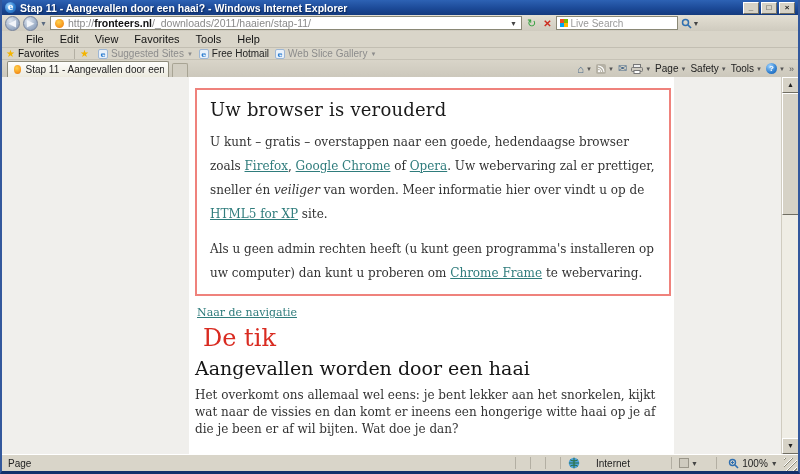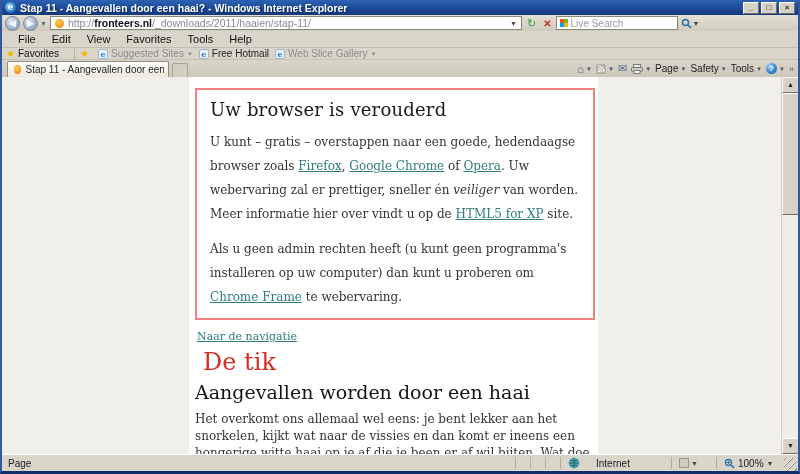--- a/index.html
+++ b/index.html
@@ -50,21 +50,21 @@
     grid-template-columns:4px 4px; grid-template-rows:4px 4px; }
   .live-flag i:nth-child(1){background:#f25022}.live-flag i:nth-child(2){background:#7fba00}
   .live-flag i:nth-child(3){background:#00a4ef}.live-flag i:nth-child(4){background:#ffb900}
   .search-ph { font-size:10px; color:#9a9a9a; }
   .search-go { display:flex; align-items:center; margin:0 3px; }
   .search-go svg { margin-right:1px; }
   .mini-caret { font-size:7px; color:#444; }
   
   .menubar { position:absolute; top:31px; left:0; right:0; height:17px;
     background:#d9d5c9; border-bottom:1px solid #c2beb2;
-    display:flex; align-items:center; padding-left:8px; }
+    display:flex; align-items:center; padding-left:16px; }
   .menu-item { font-size:11px; color:#111; padding:1px 8px 2px 8px; }
   
   .favbar { position:absolute; top:48px; left:0; right:0; height:12px;
     background:#d9d5c9; display:flex; align-items:center; padding-left:4px;
     border-bottom:1px solid #c6c2b6; }
   .star { color:#f4b400; font-size:10px; margin-right:3px; }
   .fav-label { font-size:10px; color:#111; margin-right:10px; }
   .fav-sep { width:1px; height:10px; background:#b3afa3; margin:0 5px; }
   .e-ico { display:inline-block; width:10px; height:10px; border-radius:2px;
     background:#e9f1fa; border:1px solid #9db6d4; color:#2f7fd0;
@@ -87,21 +87,21 @@
   .cmd { display:flex; align-items:center; font-size:10px; color:#222; gap:2px; }
   .cmd .ico { font-size:11px; color:#4a6a8a; }
   .caret { font-size:6px; color:#555; }
   .help-circle { width:11px; height:11px; border-radius:50%;
     background:radial-gradient(circle at 35% 30%,#9fd4ff,#2f7fd0 60%,#1b5ea8);
     color:#fff; font:bold 8px/11px "Liberation Sans",sans-serif; text-align:center; }
   .chevron { font-size:9px; color:#555; }
   
   .viewport { position:absolute; top:77px; left:0; right:0; bottom:17px;
     background:#f0efec; overflow:hidden; }
-  .column { position:absolute; left:187px; top:0; width:409px; height:100%;
+  .column { position:absolute; left:187px; top:0; width:485px; height:100%;
     background:#fff; overflow:hidden;
     font-family:"DejaVu Serif", serif; color:#333; }
   .notice { margin:11px 3px 0 6px; border:2px solid #ef827c; padding:6px 13px 9px; }
   .notice h1 { font-size:18px; font-weight:normal; color:#1a1a1a; margin:3px 0 10px;
     letter-spacing:0.2px; }
   .notice p { font-size:12px; line-height:24px; margin:0 0 11px; }
   .notice p:last-child { margin-bottom:0; }
   a.tlink { color:#2f7c7c; text-decoration:underline; }
   .skip-link { display:inline-block; margin:10px 7px 0 8px; font-size:11px;
     color:#2f7c7c; text-decoration:underline; }
@@ -119,21 +119,21 @@
     background:#d6d2c6; border:1px solid; border-color:#fff #6f6d62 #6f6d62 #fff; }
   
   .statusbar { position:absolute; left:0; right:0; bottom:0; height:17px;
     background:#d9d5c9; border-top:1px solid #fff; display:flex; align-items:center;
     font-size:10px; color:#222; }
   .status-done { margin-left:6px; flex:1; }
   .s-sep { width:1px; height:12px; background:#b3afa3; margin:0 7px; }
   .zone { display:flex; align-items:center; gap:16px; width:96px; }
   .pm-pane { display:flex; align-items:center; gap:2px; width:30px; }
   .pm-ico { width:10px; height:10px; background:#cfcbbf; border:1px solid #9a968a; }
-  .zoom-pane { display:flex; align-items:center; gap:3px; width:58px; }
+  .zoom-pane { display:flex; align-items:center; gap:3px; width:58px;justify-content:center; }
   .grip { width:13px; height:13px; margin:2px 1px 0 2px;
     background:repeating-linear-gradient(135deg,#fff 0 1px,#8a8876 1px 2px,transparent 2px 5px); }
 </style>
 </head>
 <body>
 
 <div class="window">
 
   <div class="titlebar">
     <span class="ie-logo">e</span>

